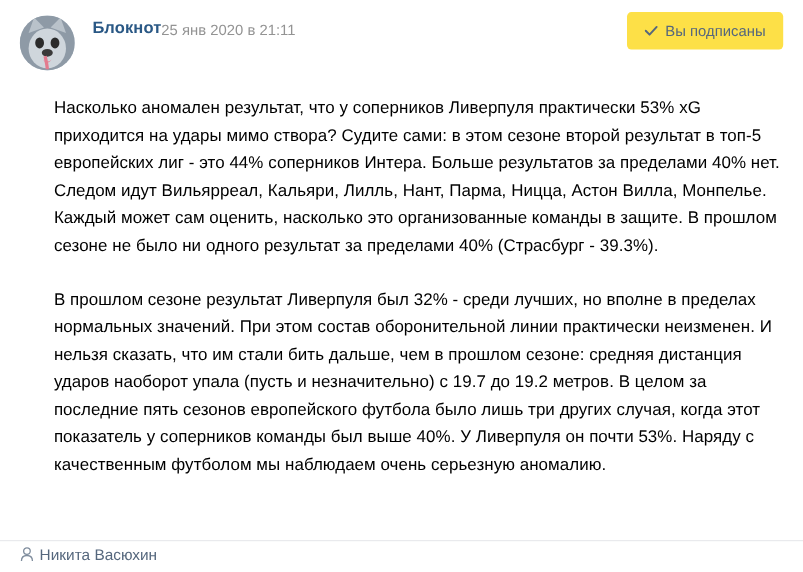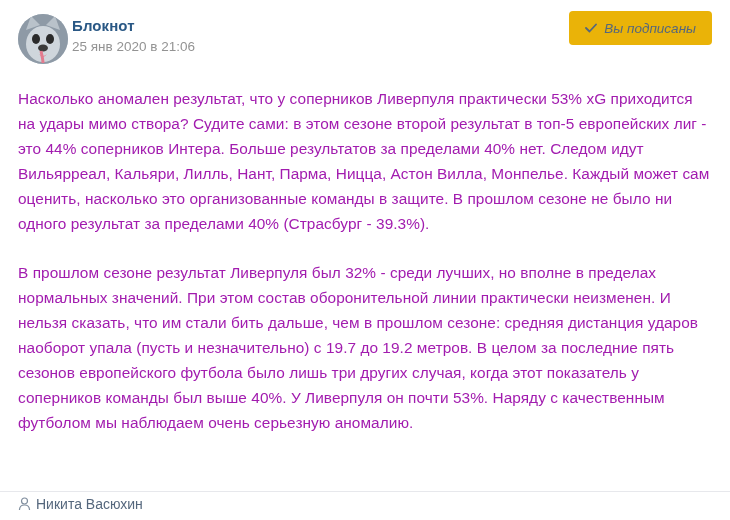--- a/index.html
+++ b/index.html
@@ -35,68 +35,67 @@
     flex: 0 0 50px;
     background: #b9c4cf;
     position: relative;
   }
   .avatar svg {
     display: block;
     width: 50px;
     height: 50px;
   }
   .header-text {
-    margin-left: 4px;
+    margin-left: 16px;
     display: flex;
-    flex-direction: column;
     justify-content: center;
     padding-top: 2px;
   }
   .author-name {
     font-size: 15px;
     font-weight: bold;
     color: #2a5885;
     line-height: 19px;
     letter-spacing: 0.1px;
   }
   .post-date {
     font-size: 13.5px;
     color: #939393;
     line-height: 18px;
     margin-top: 3px;
   }
   .subscribe-btn {
     position: absolute;
     right: 18px;
     top: 11px;
-    background: #eab308;
+    background: #fde047;
     color: #55677d;
     border: none;
     border-radius: 4px;
     font-size: 13.5px;
     font-family: "Liberation Sans", sans-serif;
     padding: 0 16px;
     height: 34px;
     display: flex;
     align-items: center;
     gap: 7px;
     cursor: pointer;
-    font-style: italic;
   }
   .subscribe-btn .check {
     display: inline-block;
     width: 12px;
     height: 12px;
   }
   .post-body {
     margin-top: 16px;
     font-size: 15.4px;
     line-height: 25px;
-    color: #a21caf;
+    color: #000000;
     letter-spacing: 0.05px;
+    margin-left: 31px;
   }
   .post-body p {
     margin: 0 0 24px 0;
   }
   .post-body p:last-child {
     margin-bottom: 0;
   }
   .signature {
     position: absolute;
     left: 18px;
@@ -136,21 +135,21 @@
         <path d="M42 16 L37 2 L28 11 Z" fill="#b9c2ca"></path>
         <ellipse cx="18" cy="25" rx="4" ry="5" fill="#2b2b2b"></ellipse>
         <ellipse cx="32" cy="25" rx="4" ry="5" fill="#2b2b2b"></ellipse>
         <ellipse cx="25" cy="34" rx="5" ry="3.5" fill="#3a3a3a"></ellipse>
         <path d="M21 40 q4 6 8 0 q-4 4 -8 0 Z" fill="#e37b8e"></path>
         <path d="M23 37 q2 9 2 12" stroke="#e37b8e" stroke-width="3" fill="none"></path>
       </svg>
     </div>
     <div class="header-text">
       <div class="author-name">Блокнот</div>
-      <div class="post-date">25 янв 2020 в 21:06</div>
+      <div class="post-date">25 янв 2020 в 21:11</div>
     </div>
   </div>
 
   <button class="subscribe-btn">
     <span class="check">
       <svg viewBox="0 0 12 12" width="12" height="12">
         <path d="M1 6 L4.5 9.5 L11 2.5" stroke="#55677d" stroke-width="1.8" fill="none" stroke-linecap="round" stroke-linejoin="round"></path>
       </svg>
     </span>
     <span>Вы подписаны</span>

